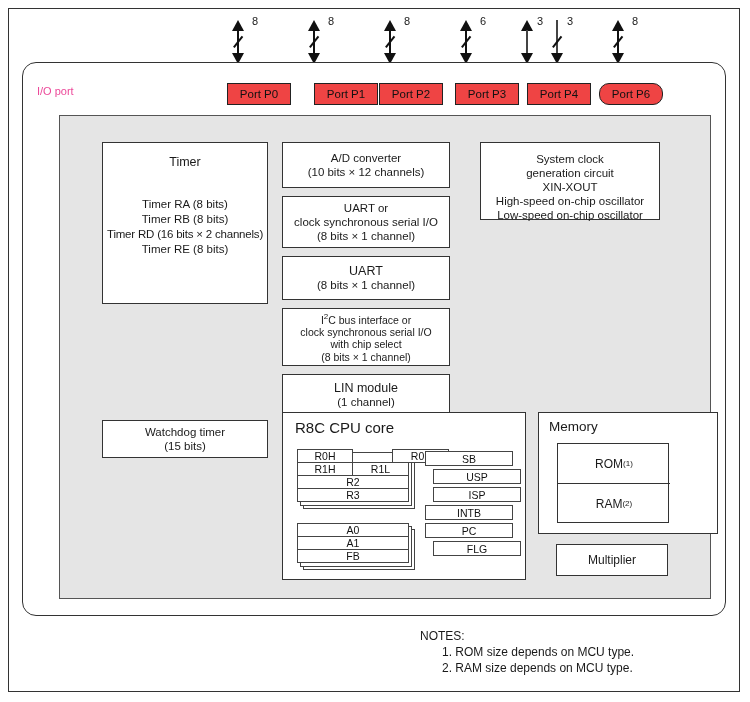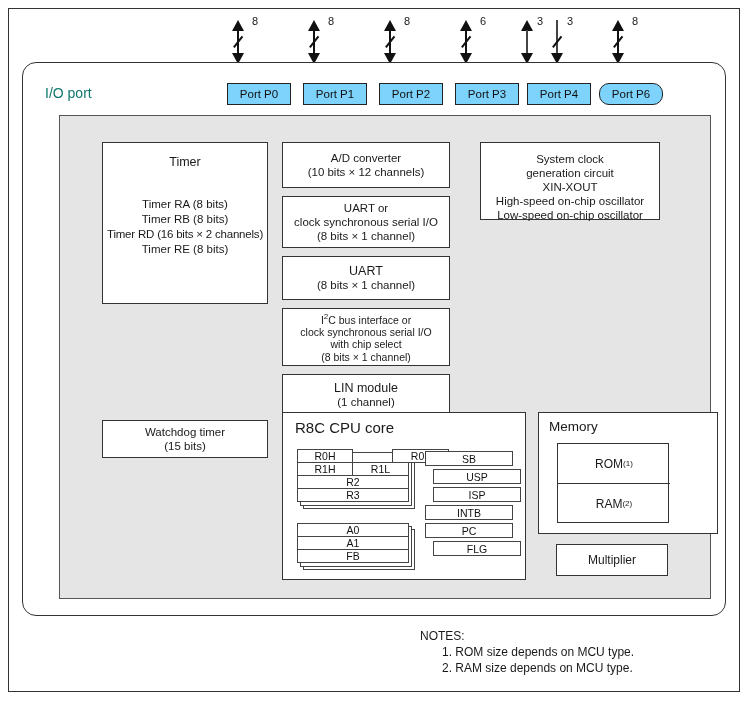--- a/index.html
+++ b/index.html
@@ -26,26 +26,26 @@
   .head-up{border-bottom:11px solid #111;}
   .head-dn{border-top:11px solid #111;}
   .slash{position:absolute;width:14px;height:1.6px;background:#111;
      transform:rotate(-52deg);transform-origin:center;}
   
   .io-port{
     position:absolute;left:22px;top:62px;width:704px;height:554px;
     border:1.2px solid #333;border-radius:14px;box-sizing:border-box;background:#fff;
   }
   .io-port-label{
-    position:absolute;left:14px;top:22px;font-size:14px;color:#0f766e;margin-left:8px;
+    position:absolute;left:14px;top:22px;font-size:11px;color:#ec4899;
   }
   
   .port-box{
     position:absolute;top:20px;width:64px;height:22px;
-    border:1.4px solid #222;box-sizing:border-box;background:#7dd3fc;
+    border:1.4px solid #222;box-sizing:border-box;background:#ef4444;
     display:flex;align-items:center;justify-content:center;
     font-size:11.5px;color:#111;
   }
   
   .inner{
     position:absolute;left:36px;top:52px;width:652px;height:484px;
     border:1.1px solid #555;box-sizing:border-box;background:#e5e5e5;
   }
   .blk{
     position:absolute;border:1.4px solid #333;box-sizing:border-box;background:#fff;
@@ -159,21 +159,21 @@
     <div class="head-dn" style="left:6px;top:33px;"></div>
     <div class="slash" style="left:5px;top:21px;"></div>
     <div class="arrow-lbl" style="left:26px;">8</div>
   </div>
 </div>
 
 <div class="io-port">
   <div class="io-port-label">I/O port</div>
 
   <div class="port-box" style="left:204px;">Port P0</div>
-  <div class="port-box" style="left:280px;">Port P1</div>
+  <div class="port-box" style="left:291px;">Port P1</div>
   <div class="port-box" style="left:356px;">Port P2</div>
   <div class="port-box" style="left:432px;">Port P3</div>
   <div class="port-box" style="left:504px;">Port P4</div>
   <div class="port-box" style="left:576px;border-radius:10px;">Port P6</div>
 
   <div class="inner">
 
     <div class="blk timer">
       <div class="ttl">Timer</div>
       <div class="ln">Timer RA (8 bits)</div>

